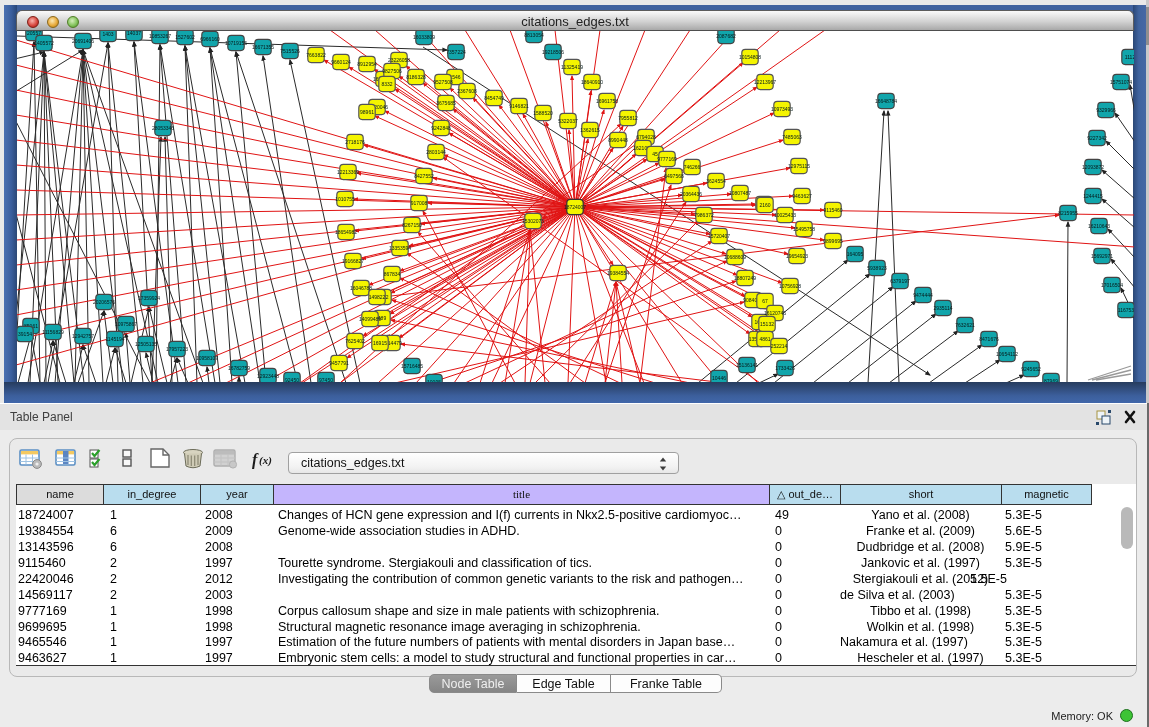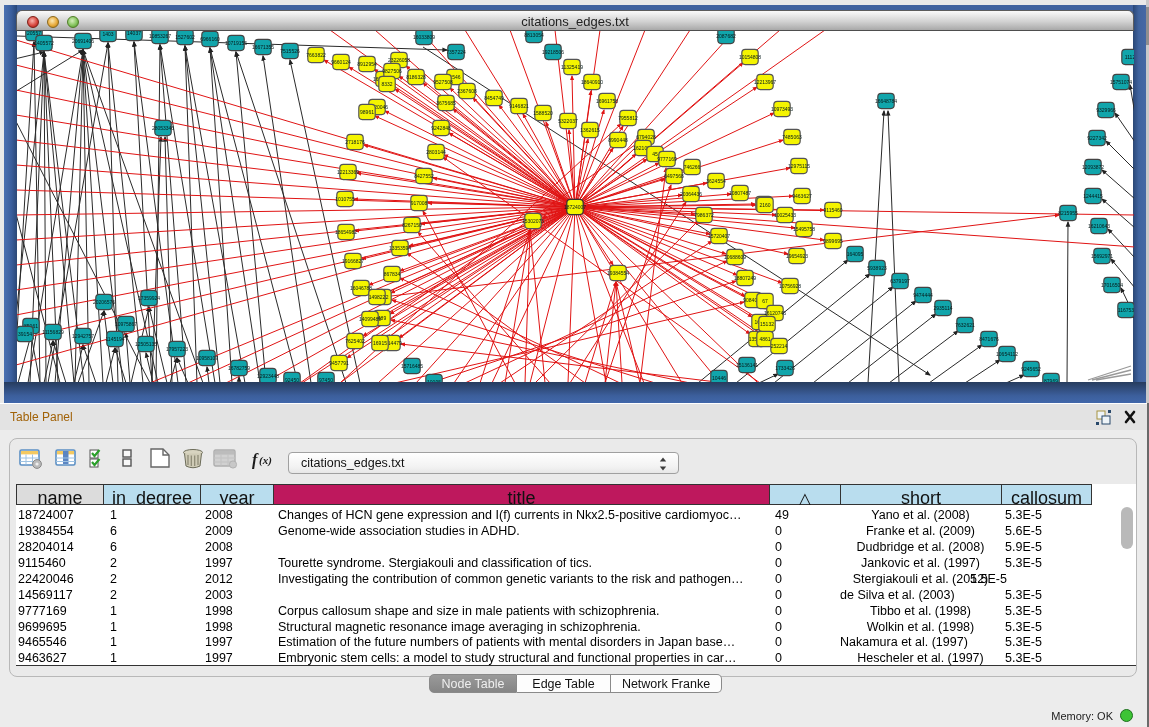--- a/index.html
+++ b/index.html
@@ -16,29 +16,29 @@
 #titlebar{position:absolute;left:0;top:0;width:1118px;height:21px;
  background:linear-gradient(180deg,#fafafa 0%,#ececec 20%,#d2d2d2 55%,#b4b4b4 88%,#a8a8a8 100%);
  border:1px solid #5c5c5c;border-bottom:1px solid #4e4e4e;border-radius:6px 6px 0 0;}
 #titlebar .t{position:absolute;left:0;right:0;top:3px;text-align:center;
  font-size:13px;color:#222}
 .tl{position:absolute;top:4.5px;width:12px;height:12px;border-radius:50%}
 #win-canvas{position:absolute;left:0;top:21px;width:1118px;height:351px;background:#fff;
  border-left:1px solid #2e4a78;border-right:1px solid #2e4a78}
 #tpbar{position:absolute;left:0;top:403px;width:1149px;height:27px;background:#e3e3e3;
  border-top:1px solid #fff;}
-#tpbar .t{position:absolute;left:10px;top:6px;font-size:12px;color:#a16207}
+#tpbar .t{position:absolute;left:10px;top:6px;font-size:12px;color:#404040}
 #container{position:absolute;left:9px;top:438px;width:1128px;height:239px;
  background:#eaeaea;border:1px solid #b8b8b8;border-radius:8px;}
 #combo{position:absolute;left:288px;top:452px;width:391px;height:22px;background:linear-gradient(#ffffff,#f2f2f2 70%,#e7e7e7);
  border:1px solid #a0a0a0;border-radius:4px;}
 #combo .t{position:absolute;left:12px;top:3px;font-size:12.5px;color:#111}
 #thead{position:absolute;left:16px;top:484px;height:21px;}
 .hc{position:absolute;top:0;height:21px;background:#bndde;border:1px solid #333;
- border-right:none;font-size:18px;text-align:center;padding-top:3px;color:#111}
+ border-right:none;font-size:11px;text-align:center;padding-top:3px;color:#111}
 #tbody{position:absolute;left:16px;top:505px;width:1120px;height:161px;background:#fff;
  border-bottom:1px solid #333}
 .trow{position:absolute;left:0;width:1149px;height:16px;font-size:12.5px;color:#000}
 .trow span{position:absolute;top:0;white-space:nowrap}
 #tabs{position:absolute;left:429px;top:674px;height:19px}
 .seg{position:absolute;top:0;height:19px;font-size:12.5px;text-align:center;
  padding-top:2px;border:1px solid #8a8a8a}
 </style></head>
 <body>
 <div style="position:absolute;left:0;top:0;width:1149px;height:5px;background:#e9e9e9"></div>
@@ -653,24 +653,24 @@
   <svg width="8" height="14" style="position:absolute;right:11px;top:4px">
       <path d="M4,0.5 L7.2,4.6 L0.8,4.6 z" fill="#3c3c3c"></path>
       <path d="M4,13.5 L7.2,9.4 L0.8,9.4 z" fill="#3c3c3c"></path>
     </svg>
 </div>
 <div style="position:absolute;left:1092px;top:484px;width:44px;height:22px;background:#fff"></div>
 <div id="thead">
 <div class="hc" style="left:0px;width:87px;background:#dcdcdc;">name</div>
 <div class="hc" style="left:87px;width:97px;background:#b9ddee;">in_degree</div>
 <div class="hc" style="left:184px;width:73px;background:#b9ddee;">year</div>
-<div class="hc" style="left:257px;width:496px;background:#be185d;">title</div>
+<div class="hc" style="left:257px;width:496px;background:#c4b5fd;font-family:Liberation Serif, serif;">title</div>
 <div class="hc" style="left:753px;width:71px;background:#b9ddee;">△ out_de…</div>
 <div class="hc" style="left:824px;width:161px;background:#b9ddee;">short</div>
-<div class="hc" style="left:985px;width:91px;background:#b9ddee;border-right:1px solid #333;">callosum</div>
+<div class="hc" style="left:985px;width:91px;background:#b9ddee;border-right:1px solid #333;">magnetic</div>
 </div>
 <div id="tbody"></div>
 <div class="trow" style="top:507.8px">
 <span style="left:18px">18724007</span>
 <span style="left:110px">1</span>
 <span style="left:205px">2008</span>
 <span style="left:278px">Changes of HCN gene expression and I(f) currents in Nkx2.5-positive cardiomyoc…</span>
 <span style="left:775px">49</span>
 <span style="left:840px;width:161px;text-align:center">Yano et al. (2008)</span>
 <span style="left:1005px">5.3E-5</span>
@@ -678,21 +678,21 @@
 <div class="trow" style="top:523.8px">
 <span style="left:18px">19384554</span>
 <span style="left:110px">6</span>
 <span style="left:205px">2009</span>
 <span style="left:278px">Genome-wide association studies in ADHD.</span>
 <span style="left:775px">0</span>
 <span style="left:840px;width:161px;text-align:center">Franke et al. (2009)</span>
 <span style="left:1005px">5.6E-5</span>
 </div>
 <div class="trow" style="top:539.7px">
-<span style="left:18px">28204014</span>
+<span style="left:18px">13143596</span>
 <span style="left:110px">6</span>
 <span style="left:205px">2008</span>
 <span style="left:775px">0</span>
 <span style="left:840px;width:161px;text-align:center">Dudbridge et al. (2008)</span>
 <span style="left:1005px">5.9E-5</span>
 </div>
 <div class="trow" style="top:555.7px">
 <span style="left:18px">9115460</span>
 <span style="left:110px">2</span>
 <span style="left:205px">1997</span>
@@ -751,17 +751,17 @@
 <span style="left:205px">1997</span>
 <span style="left:278px">Embryonic stem cells: a model to study structural and functional properties in car…</span>
 <span style="left:775px">0</span>
 <span style="left:840px;width:161px;text-align:center">Hescheler et al. (1997)</span>
 <span style="left:1005px">5.3E-5</span>
 </div>
 <div style="position:absolute;left:1121px;top:507px;width:12px;height:42px;background:#b9b9b9;border-radius:6px"></div>
 <div id="tabs">
   <div class="seg" style="left:0;width:88px;background:linear-gradient(#9a9a9a,#858585);color:#efefef;border-radius:5px 0 0 5px">Node Table</div>
   <div class="seg" style="left:88px;width:94px;background:#fdfdfd;color:#111;border-left:none">Edge Table</div>
-  <div class="seg" style="left:182px;width:111px;background:#fdfdfd;color:#111;border-left:none;border-radius:0 5px 5px 0">Network Franke</div>
+  <div class="seg" style="left:182px;width:111px;background:#fdfdfd;color:#111;border-left:none;border-radius:0 5px 5px 0">Franke Table</div>
 </div>
 <div style="position:absolute;right:36px;top:710px;font-size:11px;color:#222">Memory: OK</div>
 <div style="position:absolute;left:1120px;top:709px;width:13px;height:13px;border-radius:50%;background:#3dc435;border:1px solid #1d6f1d"></div>
 <div style="position:absolute;left:1147px;top:403px;width:2px;height:324px;background:#6a6a6a"></div>
 
 </body></html>

